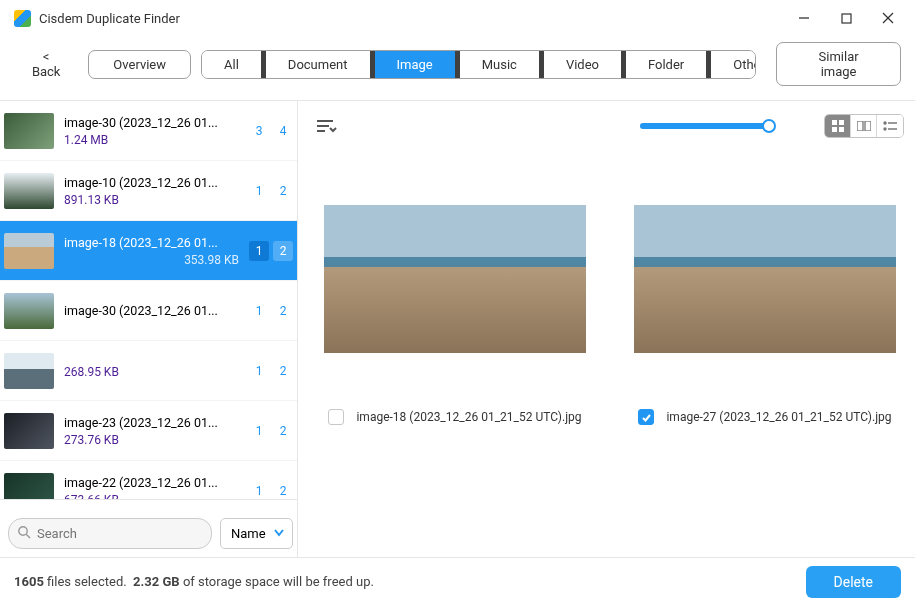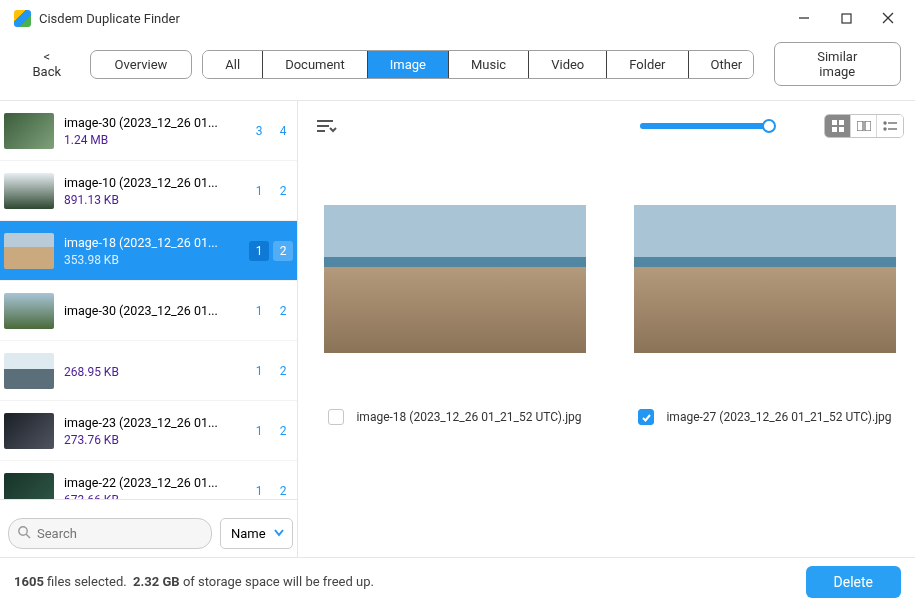--- a/index.html
+++ b/index.html
@@ -10,38 +10,38 @@
 .app-icon { width: 17px; height: 17px; margin-right: 8px; background: linear-gradient(135deg, #ffc107 0 33%, #2196f3 33% 66%, #4caf50 66%); border-radius: 3px; }
 .title-text { font-size: 13px; color: #333; flex: 1; }
 .win-controls { display: flex; gap: 28px; margin-right: 6px; }
 .win-btn { width: 14px; height: 14px; display: flex; align-items: center; justify-content: center; cursor: pointer; color: #333; }
 
 
 .toolbar { display: flex; align-items: center; gap: 10px; padding: 6px 14px 14px; }
 .back-btn { padding: 6px 14px; font-size: 13px; background: none; border: none; cursor: pointer; color: #333; }
 .pill { padding: 6px 24px; font-size: 13px; border: 1px solid #a0a0a0; border-radius: 7px; background: #fff; cursor: pointer; color: #333; }
 .tab-group { display: flex; border: 1px solid #a0a0a0; border-radius: 7px; overflow: hidden; }
-.tab { padding: 6px 22px; font-size: 13px; border: none; background: #fff; border-right: 1px solid #404040; cursor: pointer; color: #333; }
+.tab { padding: 6px 22px; font-size: 13px; border: none; background: #fff; border-right: 5px solid #404040; cursor: pointer; color: #333; }
 .tab:last-child { border-right: none; }
 .tab.active { background: #2196f3; color: #fff; }
 .spacer { flex: 1; }
 
 
 .main { flex: 1; display: flex; border-top: 1px solid #e6e6e6; min-height: 0; }
 
 
 .sidebar { width: 298px; display: flex; flex-direction: column; border-right: 1px solid #e6e6e6; }
 .list { flex: 1; overflow-y: auto; position: relative; }
 .row { display: flex; align-items: center; padding: 8px 4px; height: 60px; gap: 10px; border-bottom: 1px solid #f3f3f3; }
 .row.sel { background: #2196f3; color: #fff; }
 .thumb { width: 50px; height: 36px; border-radius: 2px; flex-shrink: 0; background:#bbb; }
 .meta { flex: 1; min-width: 0; }
 .fname { font-size: 12.5px; white-space: nowrap; overflow: hidden; text-overflow: ellipsis; }
 .fsize { font-size: 12px; color: #4c1d95; margin-top: 3px; }
-.row.sel .fsize { color: #dceeff; }
+.row.sel .fsize { color: #dceeff; text-align: right; }
 .counts { display: flex; gap: 4px; }
 .count { width: 20px; height: 20px; font-size: 12px; display: flex; align-items: center; justify-content: center; color: #2196f3; border-radius: 3px; }
 .count.sel { background: rgba(255,255,255,0.22); color: #fff; }
 .count.bold { background: #0f7ad6; color: #fff; }
 
 
 .sidebar-bottom { display: flex; gap: 8px; padding: 8px; border-top: 1px solid #e6e6e6; padding-top:18px;}
 .search-wrap { flex: 1; display: flex; align-items: center; border: 1px solid #ccc; border-radius: 14px; padding: 5px 8px; gap: 6px; background:#f6f6f6;}
 .search-wrap input { border: none; outline: none; font-size: 13px; flex: 1; background: transparent; }
 .sort-sel { display: flex; align-items: center; border: 1px solid #ccc; border-radius: 5px; padding: 5px 6px 5px 10px; font-size: 13px; gap: 6px; }

